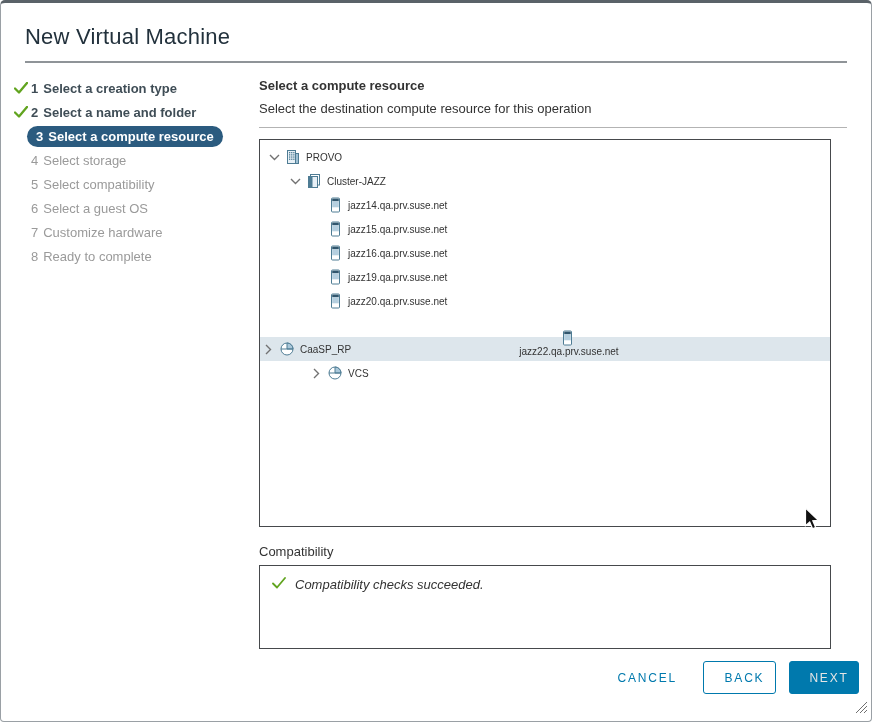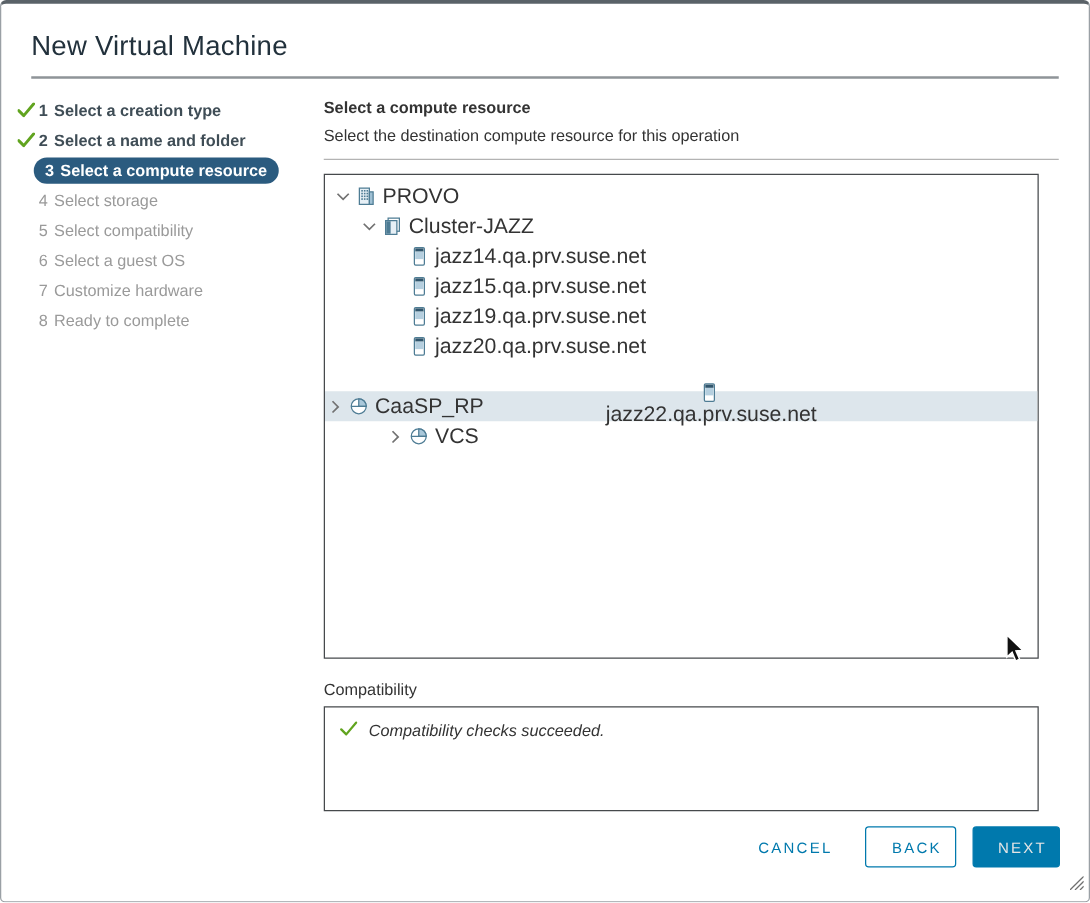--- a/index.html
+++ b/index.html
@@ -16,29 +16,29 @@
   .step.done{color:#3f4d56;font-weight:700;}
   .step.active .pill{background:#2b5b7f;color:#fff;font-weight:700;border-radius:12px;
     padding:3px 9px;margin-left:13px;}
   
   .content{flex:1;position:relative;}
   .heading{font-size:13px;font-weight:700;color:#333;margin-top:2px;}
   .subheading{font-size:13px;color:#333;margin-top:8px;}
   .sub-divider{margin-top:11px;border-top:1px solid #b3b3b3;}
   .tree-box{margin-top:11px;width:572px;height:388px;box-sizing:border-box;border:1px solid #46494c;
     background:#fff;overflow:hidden;padding-top:5px;}
-  .tree-row{height:24px;display:flex;align-items:center;font-size:17px;color:#333;box-sizing:border-box;}
+  .tree-row{height:24px;display:flex;align-items:center;font-size:10px;color:#333;box-sizing:border-box;}
   .tree-row.selected{background:#dde6ec;}
   .chev{width:16px;height:16px;flex:0 0 16px;display:flex;align-items:center;justify-content:center;margin-right:2px;}
   .node-icon{width:17px;height:17px;flex:0 0 17px;display:flex;align-items:center;justify-content:center;margin-right:5px;}
   .compat-label{margin-top:17px;font-size:13px;color:#333;}
   .compat-box{margin-top:6px;width:572px;height:84px;box-sizing:border-box;border:1px solid #46494c;padding:11px 12px;}
   .compat-msg{display:flex;gap:9px;font-size:13px;color:#333;font-style:italic;}
   
-  .footer{position:absolute;right:23px;bottom:27px;display:flex;align-items:center;}
+  .footer{position:absolute;right:12px;bottom:27px;display:flex;align-items:center;}
   .btn{font-family:"Liberation Sans",sans-serif;font-size:12px;letter-spacing:1.8px;cursor:pointer;padding-left:16px;}
   .btn-cancel{background:none;border:none;color:#0079ad;margin-right:26px;padding:0;}
   .btn-back{width:73px;height:33px;background:#fff;border:1px solid #0079ad;border-radius:3px;color:#0079ad;margin-right:13px;}
   .btn-next{width:70px;height:33px;background:#0079ad;border:1px solid #0079ad;border-radius:3px;color:#e5e5e5;}
   .cursor{position:absolute;left:803px;top:504px;pointer-events:none;}
   .resize-grip{position:absolute;right:4px;bottom:4px;}
 </style>
 </head>
 <body>
 
@@ -199,20 +199,31 @@
     <span class="node-icon">
   <svg width="16" height="16" viewBox="0 0 16 16">
     <rect x="4.5" y="1" width="8" height="14" rx="1" fill="#fff" stroke="#4e7c94"></rect>
     <rect x="5.2" y="1.7" width="6.6" height="2.6" fill="#31566d"></rect>
     <rect x="5.2" y="4.3" width="6.6" height="6" fill="#b5cfdf"></rect>
   </svg>
 </span>
     <span class="tree-label">jazz15.qa.prv.suse.net</span>
   </div>
 
+  <div class="tree-row" style="padding-left: 48px;">
+    <span class="chev"></span>
+    <span class="node-icon">
+  <svg width="16" height="16" viewBox="0 0 16 16">
+    <rect x="4.5" y="1" width="8" height="14" rx="1" fill="#fff" stroke="#4e7c94"></rect>
+    <rect x="5.2" y="1.7" width="6.6" height="2.6" fill="#31566d"></rect>
+    <rect x="5.2" y="4.3" width="6.6" height="6" fill="#b5cfdf"></rect>
+  </svg>
+</span>
+    <span class="tree-label">jazz16.qa.prv.suse.net</span>
+  </div>
 
   <div class="tree-row" style="padding-left: 48px; text-align: right;">
     <span class="chev"></span>
     <span class="node-icon">
   <svg width="16" height="16" viewBox="0 0 16 16">
     <rect x="4.5" y="1" width="8" height="14" rx="1" fill="#fff" stroke="#4e7c94"></rect>
     <rect x="5.2" y="1.7" width="6.6" height="2.6" fill="#31566d"></rect>
     <rect x="5.2" y="4.3" width="6.6" height="6" fill="#b5cfdf"></rect>
   </svg>
 </span>

